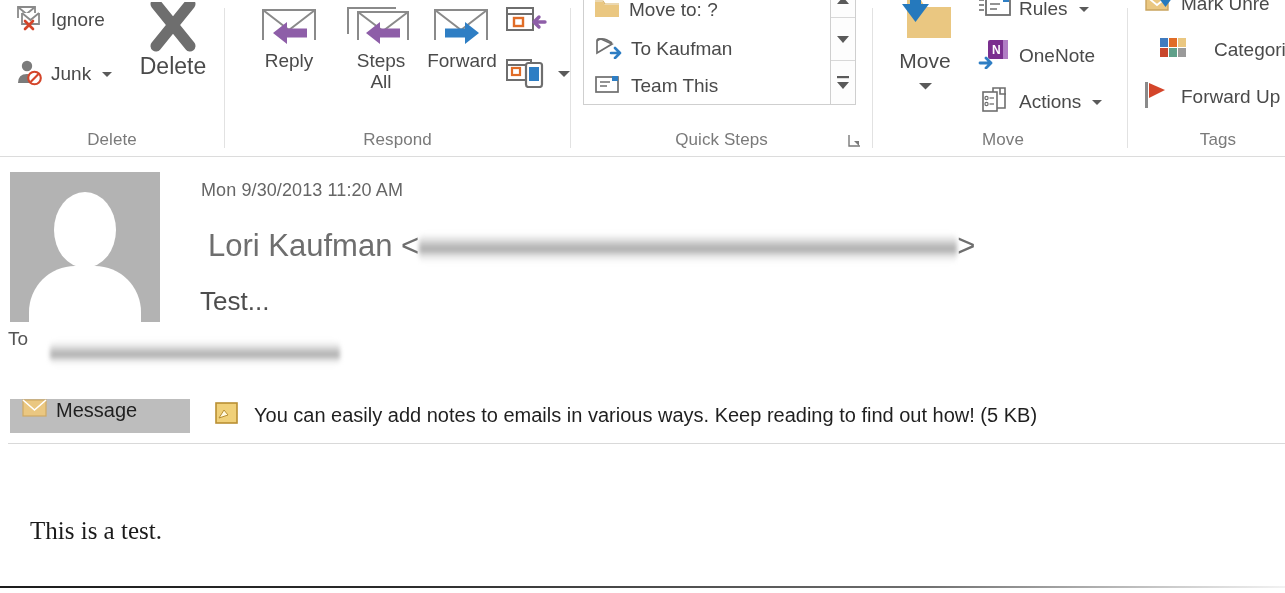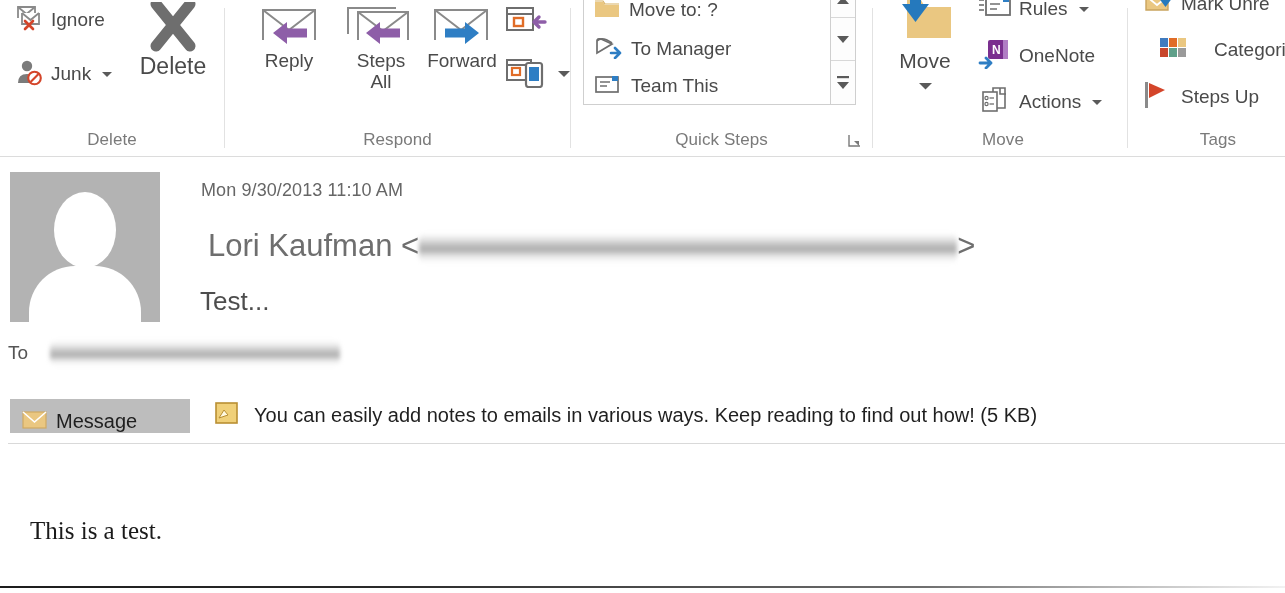--- a/index.html
+++ b/index.html
@@ -50,30 +50,30 @@
 
   .date{position:absolute;left:201px;top:180px;font-size:18px;color:#666;letter-spacing:.1px;}
   .sender{position:absolute;left:208px;top:223px;font-size:31px;color:#6e6e6e;font-weight:400;
     white-space:nowrap;line-height:46px;}
   .redact{display:inline-block;vertical-align:middle;border-radius:6px;
     background:linear-gradient(180deg,
       rgba(255,255,255,0) 0%, rgba(186,186,186,.30) 18%, rgba(150,150,150,.62) 42%,
       rgba(140,140,140,.70) 56%, rgba(190,190,190,.35) 78%, rgba(255,255,255,0) 100%);
     filter:blur(2.2px);}
   .subject{position:absolute;left:200px;top:286px;font-size:26px;color:#4d4d4d;}
-  .to-label{position:absolute;left:8px;top:342px;font-size:19px;color:#555;}
+  .to-label{position:absolute;left:8px;top:328px;font-size:19px;color:#555;}
   .to-redact{position:absolute;left:50px;top:340px;width:290px;height:26px;border-radius:6px;
     background:linear-gradient(180deg,
       rgba(255,255,255,0) 0%, rgba(190,190,190,.28) 20%, rgba(148,148,148,.60) 45%,
       rgba(138,138,138,.68) 60%, rgba(195,195,195,.30) 80%, rgba(255,255,255,0) 100%);
     filter:blur(2px);}
 
   
   .tab-message{position:absolute;left:10px;top:399px;width:180px;height:34px;background:#bdbdbd;
-    display:flex;align-items:flex-end;gap:9px;padding-left:12px;box-sizing:border-box;}
+    display:flex;align-items:flex-start;gap:9px;padding-left:12px;box-sizing:border-box;}
   .tab-message .lbl{font-size:20px;color:#1f1f1f;}
   .attach{position:absolute;left:215px;top:402px;display:flex;align-items:center;gap:16px;}
   .attach .lbl{font-size:20px;color:#1f1f1f;white-space:nowrap;}
   .attach-divider{position:absolute;left:8px;top:443px;width:1277px;height:1px;background:#d9d9d9;}
 
   
   .body-text{position:absolute;left:30px;top:517px;font-family:"Liberation Serif","DejaVu Serif",serif;
     font-size:25px;color:#1a1a1a;}
   .bottom-rule{position:absolute;left:0;top:586px;width:1285px;height:2px;
     background:linear-gradient(90deg,#1d1d1d 0%,#2a2a2a 30%,#6f6f6f 72%,#cfcfcf 92%,#f2f2f2 100%);}
@@ -209,21 +209,21 @@
           <span class="lbl">Move to: ?</span>
         </div>
         <div class="qs-row" style="left:10px;top:62px;">
           <span class="ico">
             <svg width="28" height="24" viewBox="0 0 28 24">
               <path d="M3 18 L3 6 Q3 3 7 4 L18 9 L3 18 Z" fill="#fff" stroke="#6e6e6e" stroke-width="1.7"></path>
               <path d="M3 6 Q8 1 18 8" fill="none" stroke="#6e6e6e" stroke-width="1.7"></path>
               <path d="M26 18 L17 18 M21 13 L26 18 L21 23" fill="none" stroke="#2e7ec4" stroke-width="2.6" stroke-linecap="round" stroke-linejoin="round"></path>
             </svg>
           </span>
-          <span class="lbl">To Manager</span>
+          <span class="lbl">To Kaufman</span>
         </div>
         <div class="qs-row" style="left:10px;top:100px;">
           <span class="ico">
             <svg width="28" height="22" viewBox="0 0 28 22">
               <rect x="2" y="4" width="22" height="15" fill="#fff" stroke="#6e6e6e" stroke-width="1.7"></rect>
               <line x1="6" y1="9" x2="16" y2="9" stroke="#6e6e6e" stroke-width="1.5"></line>
               <line x1="6" y1="13" x2="13" y2="13" stroke="#6e6e6e" stroke-width="1.5"></line>
               <rect x="18" y="3" width="6" height="5" fill="#2e7ec4"></rect>
             </svg>
           </span>
@@ -366,35 +366,35 @@
         <span class="lbl">Categoriz</span>
       </div>
 
       <div class="small-item" style="left:14px;top:80px;">
         <span class="ico">
           <svg width="32" height="30" viewBox="0 0 32 30">
             <rect x="3" y="2" width="3" height="26" fill="#8a8a8a"></rect>
             <path d="M7 3 L23 10 L7 18 Z" fill="#d4452a"></path>
           </svg>
         </span>
-        <span class="lbl">Steps Up</span>
+        <span class="lbl">Forward Up</span>
       </div>
 
       <div class="grp-label" style="left:0;width:180px;">Tags</div>
     </div>
 
     <div class="ribbon-divider"></div>
   </div>
 
   <div class="avatar">
     <div class="av-head"></div>
     <div class="av-body"></div>
   </div>
 
-  <div class="date">Mon 9/30/2013 11:10 AM</div>
+  <div class="date">Mon 9/30/2013 11:20 AM</div>
 
   <div class="sender">
     <span>Lori Kaufman</span>
     <span style="color:#6e6e6e;">&lt;</span><span class="redact" style="width:538px;height:30px;"></span><span style="color:#6e6e6e;">&gt;</span>
   </div>
 
   <div class="subject">Test...</div>
 
   <div class="to-label">To</div>
   <div class="to-redact"></div>

